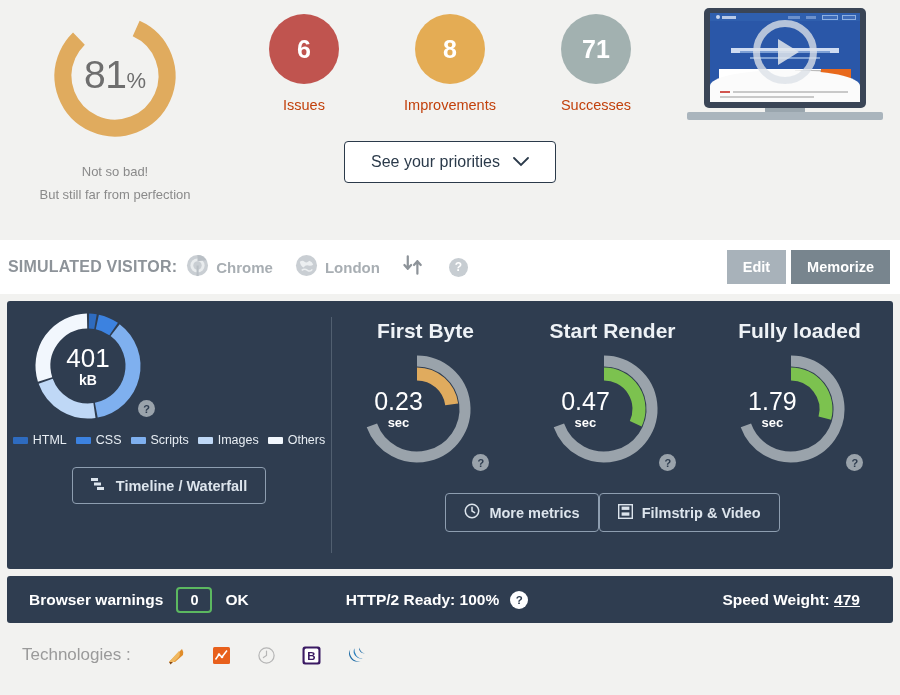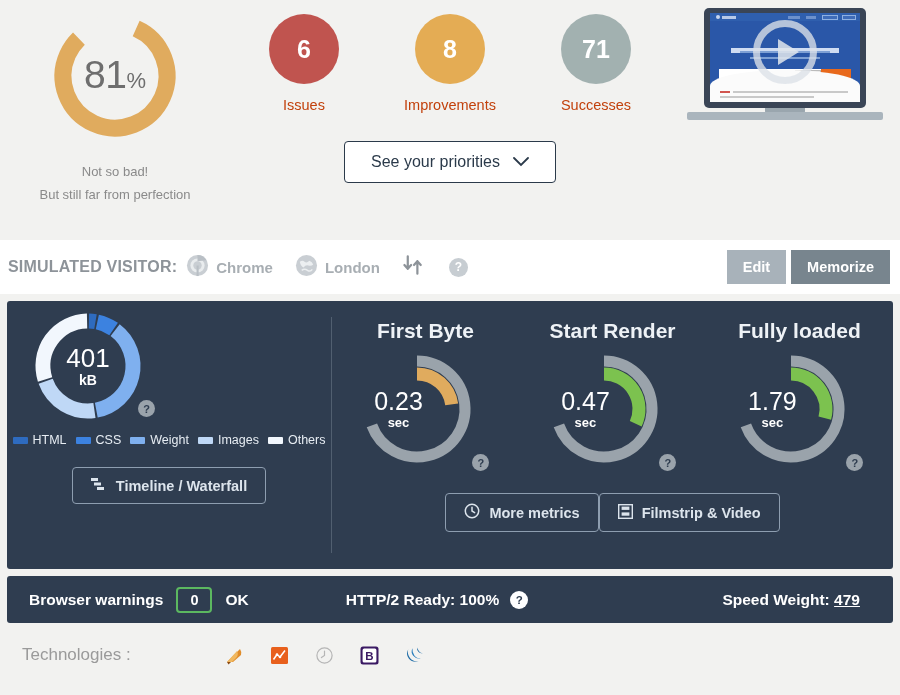--- a/index.html
+++ b/index.html
@@ -273,21 +273,21 @@
   .status-right .val { text-decoration: underline; cursor:pointer; }
 
   
   .tech-bar {
     margin-top: 8px;
     height: 48px;
     display:flex; align-items:center;
     padding-left: 22px;
     gap: 0;
   }
-  .tech-label { color:#9a9a9a; font-size:17px; margin-right: 94px; }
+  .tech-label { color:#9a9a9a; font-size:17px; margin-right: 36px; }
   .tech-icons { display:flex; align-items:center; gap: 26px; }
   .tech-ico { width:19px; height:19px; display:block; cursor:pointer; }
 </style>
 </head>
 <body>
 
 <div id="app">
 
   <div class="top-summary">
 
@@ -448,21 +448,21 @@
         <span class="legend-item">
           <span class="legend-sw" id="sw0" style="background: rgb(46, 107, 191);"></span>
           <span class="legend-lb">HTML</span>
         </span>
         <span class="legend-item">
           <span class="legend-sw" id="sw1" style="background: rgb(60, 130, 224);"></span>
           <span class="legend-lb">CSS</span>
         </span>
         <span class="legend-item">
           <span class="legend-sw" id="sw2" style="background: rgb(127, 176, 239);"></span>
-          <span class="legend-lb">Weight</span>
+          <span class="legend-lb">Scripts</span>
         </span>
         <span class="legend-item">
           <span class="legend-sw" id="sw3" style="background: rgb(191, 216, 246);"></span>
           <span class="legend-lb">Images</span>
         </span>
         <span class="legend-item">
           <span class="legend-sw" id="sw4" style="background: rgb(242, 247, 253);"></span>
           <span class="legend-lb">Others</span>
         </span>
       </div>

